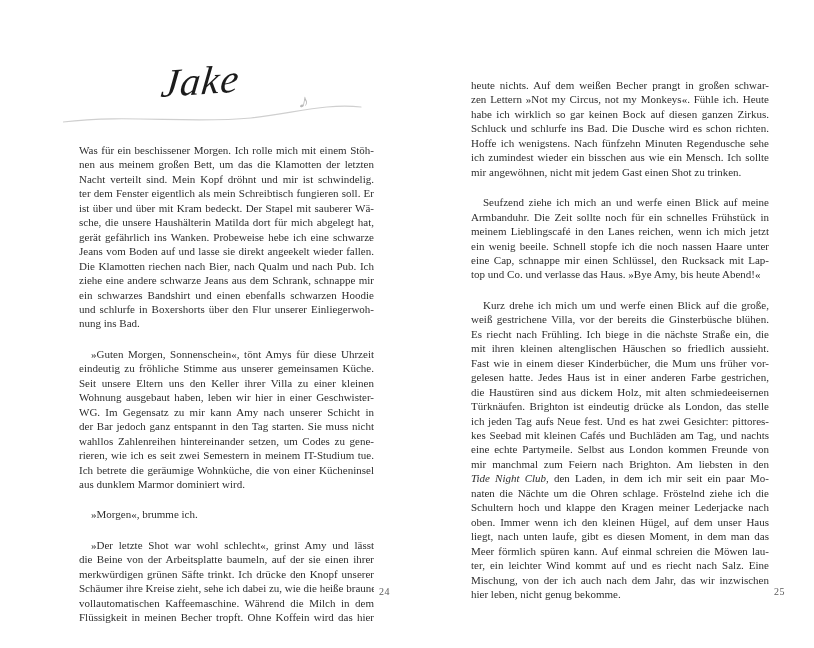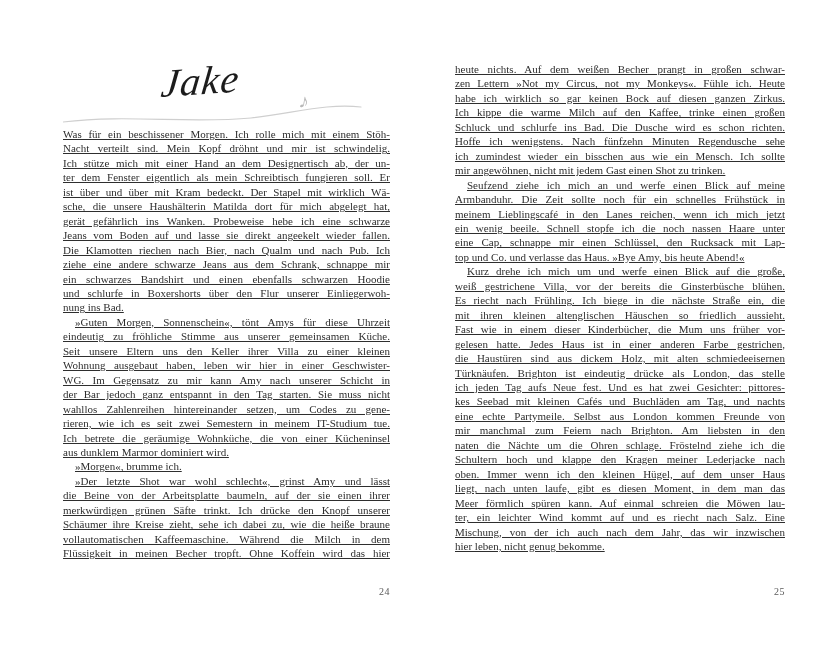--- a/index.html
+++ b/index.html
@@ -36,21 +36,21 @@
     font-size: 20px;
     color: #b8b8b8;
     transform: rotate(10deg);
   }
   .swoosh { position: absolute; top: 38px; left: 0; }
 
   .text-block { position: absolute; left: 0; width: 100%; }
   .text-block.tb-left  { top: 127px; }
   .text-block.tb-right { top: 62px; }
 
-  .para { margin: 0; padding: 0; text-decoration: underline; }
+  .para { margin: 16px; padding: 0; }
   .line {
     font-size: 11px;
     line-height: 14.45px;
     text-align: justify;
     text-align-last: justify;
     white-space: nowrap;
     overflow: hidden;
     color: #2e2e2e;
   }
   .line.last   { text-align-last: left; }
@@ -78,24 +78,24 @@
       <svg class="swoosh" width="300" height="40" viewBox="0 0 300 40" aria-hidden="true">
         <path d="M 0 26 C 65 18, 125 28, 188 22 C 232 17, 264 7, 298 11" fill="none" stroke="#cfcfcf" stroke-width="1.2" stroke-linecap="round"></path>
       </svg>
       <span class="chapter-title">Jake</span>
       <span class="note-icon">♪</span>
     </header>
 
     <div class="text-block tb-left" id="text-left">
         <div class="para">
           <div class="line">Was für ein beschissener Morgen. Ich rolle mich mit einem Stöh-</div>
+          <div class="line">nen aus meinem großen Bett, um das die Klamotten der letzten</div>
           <div class="line">Nacht verteilt sind. Mein Kopf dröhnt und mir ist schwindelig.</div>
-          <div class="line">Ich stütze mich mit einer Hand an dem Designertisch ab, der un-</div>
           <div class="line">ter dem Fenster eigentlich als mein Schreibtisch fungieren soll. Er</div>
-          <div class="line">ist über und über mit Kram bedeckt. Der Stapel mit wirklich Wä-</div>
+          <div class="line">ist über und über mit Kram bedeckt. Der Stapel mit sauberer Wä-</div>
           <div class="line">sche, die unsere Haushälterin Matilda dort für mich abgelegt hat,</div>
           <div class="line">gerät gefährlich ins Wanken. Probeweise hebe ich eine schwarze</div>
           <div class="line">Jeans vom Boden auf und lasse sie direkt angeekelt wieder fallen.</div>
           <div class="line">Die Klamotten riechen nach Bier, nach Qualm und nach Pub. Ich</div>
           <div class="line">ziehe eine andere schwarze Jeans aus dem Schrank, schnappe mir</div>
           <div class="line">ein schwarzes Bandshirt und einen ebenfalls schwarzen Hoodie</div>
           <div class="line">und schlurfe in Boxershorts über den Flur unserer Einliegerwoh-</div>
           <div class="line last">nung ins Bad.</div>
         </div>
         <div class="para">
@@ -125,21 +125,20 @@
 
     <div class="page-number">24</div>
   </section>
 
   <section class="page right">
     <div class="text-block tb-right" id="text-right">
         <div class="para">
           <div class="line">heute nichts. Auf dem weißen Becher prangt in großen schwar-</div>
           <div class="line">zen Lettern »Not my Circus, not my Monkeys«. Fühle ich. Heute</div>
           <div class="line">habe ich wirklich so gar keinen Bock auf diesen ganzen Zirkus.</div>
-          <div class="line">Ich kippe die warme Milch auf den Kaffee, trinke einen großen</div>
           <div class="line">Schluck und schlurfe ins Bad. Die Dusche wird es schon richten.</div>
           <div class="line">Hoffe ich wenigstens. Nach fünfzehn Minuten Regendusche sehe</div>
           <div class="line">ich zumindest wieder ein bisschen aus wie ein Mensch. Ich sollte</div>
           <div class="line last">mir angewöhnen, nicht mit jedem Gast einen Shot zu trinken.</div>
         </div>
         <div class="para">
           <div class="line indent">Seufzend ziehe ich mich an und werfe einen Blick auf meine</div>
           <div class="line">Armbanduhr. Die Zeit sollte noch für ein schnelles Frühstück in</div>
           <div class="line">meinem Lieblingscafé in den Lanes reichen, wenn ich mich jetzt</div>
           <div class="line">ein wenig beeile. Schnell stopfe ich die noch nassen Haare unter</div>
@@ -152,20 +151,21 @@
           <div class="line">Es riecht nach Frühling. Ich biege in die nächste Straße ein, die</div>
           <div class="line">mit ihren kleinen altenglischen Häuschen so friedlich aussieht.</div>
           <div class="line">Fast wie in einem dieser Kinderbücher, die Mum uns früher vor-</div>
           <div class="line">gelesen hatte. Jedes Haus ist in einer anderen Farbe gestrichen,</div>
           <div class="line">die Haustüren sind aus dickem Holz, mit alten schmiedeeisernen</div>
           <div class="line">Türknäufen. Brighton ist eindeutig drücke als London, das stelle</div>
           <div class="line">ich jeden Tag aufs Neue fest. Und es hat zwei Gesichter: pittores-</div>
           <div class="line">kes Seebad mit kleinen Cafés und Buchläden am Tag, und nachts</div>
           <div class="line">eine echte Partymeile. Selbst aus London kommen Freunde von</div>
           <div class="line">mir manchmal zum Feiern nach Brighton. Am liebsten in den</div>
+          <div class="line"><i>Tide Night Club</i>, den Laden, in dem ich mir seit ein paar Mo-</div>
           <div class="line">naten die Nächte um die Ohren schlage. Fröstelnd ziehe ich die</div>
           <div class="line">Schultern hoch und klappe den Kragen meiner Lederjacke nach</div>
           <div class="line">oben. Immer wenn ich den kleinen Hügel, auf dem unser Haus</div>
           <div class="line">liegt, nach unten laufe, gibt es diesen Moment, in dem man das</div>
           <div class="line">Meer förmlich spüren kann. Auf einmal schreien die Möwen lau-</div>
           <div class="line">ter, ein leichter Wind kommt auf und es riecht nach Salz. Eine</div>
           <div class="line">Mischung, von der ich auch nach dem Jahr, das wir inzwischen</div>
           <div class="line last">hier leben, nicht genug bekomme.</div>
         </div>
       </div>

